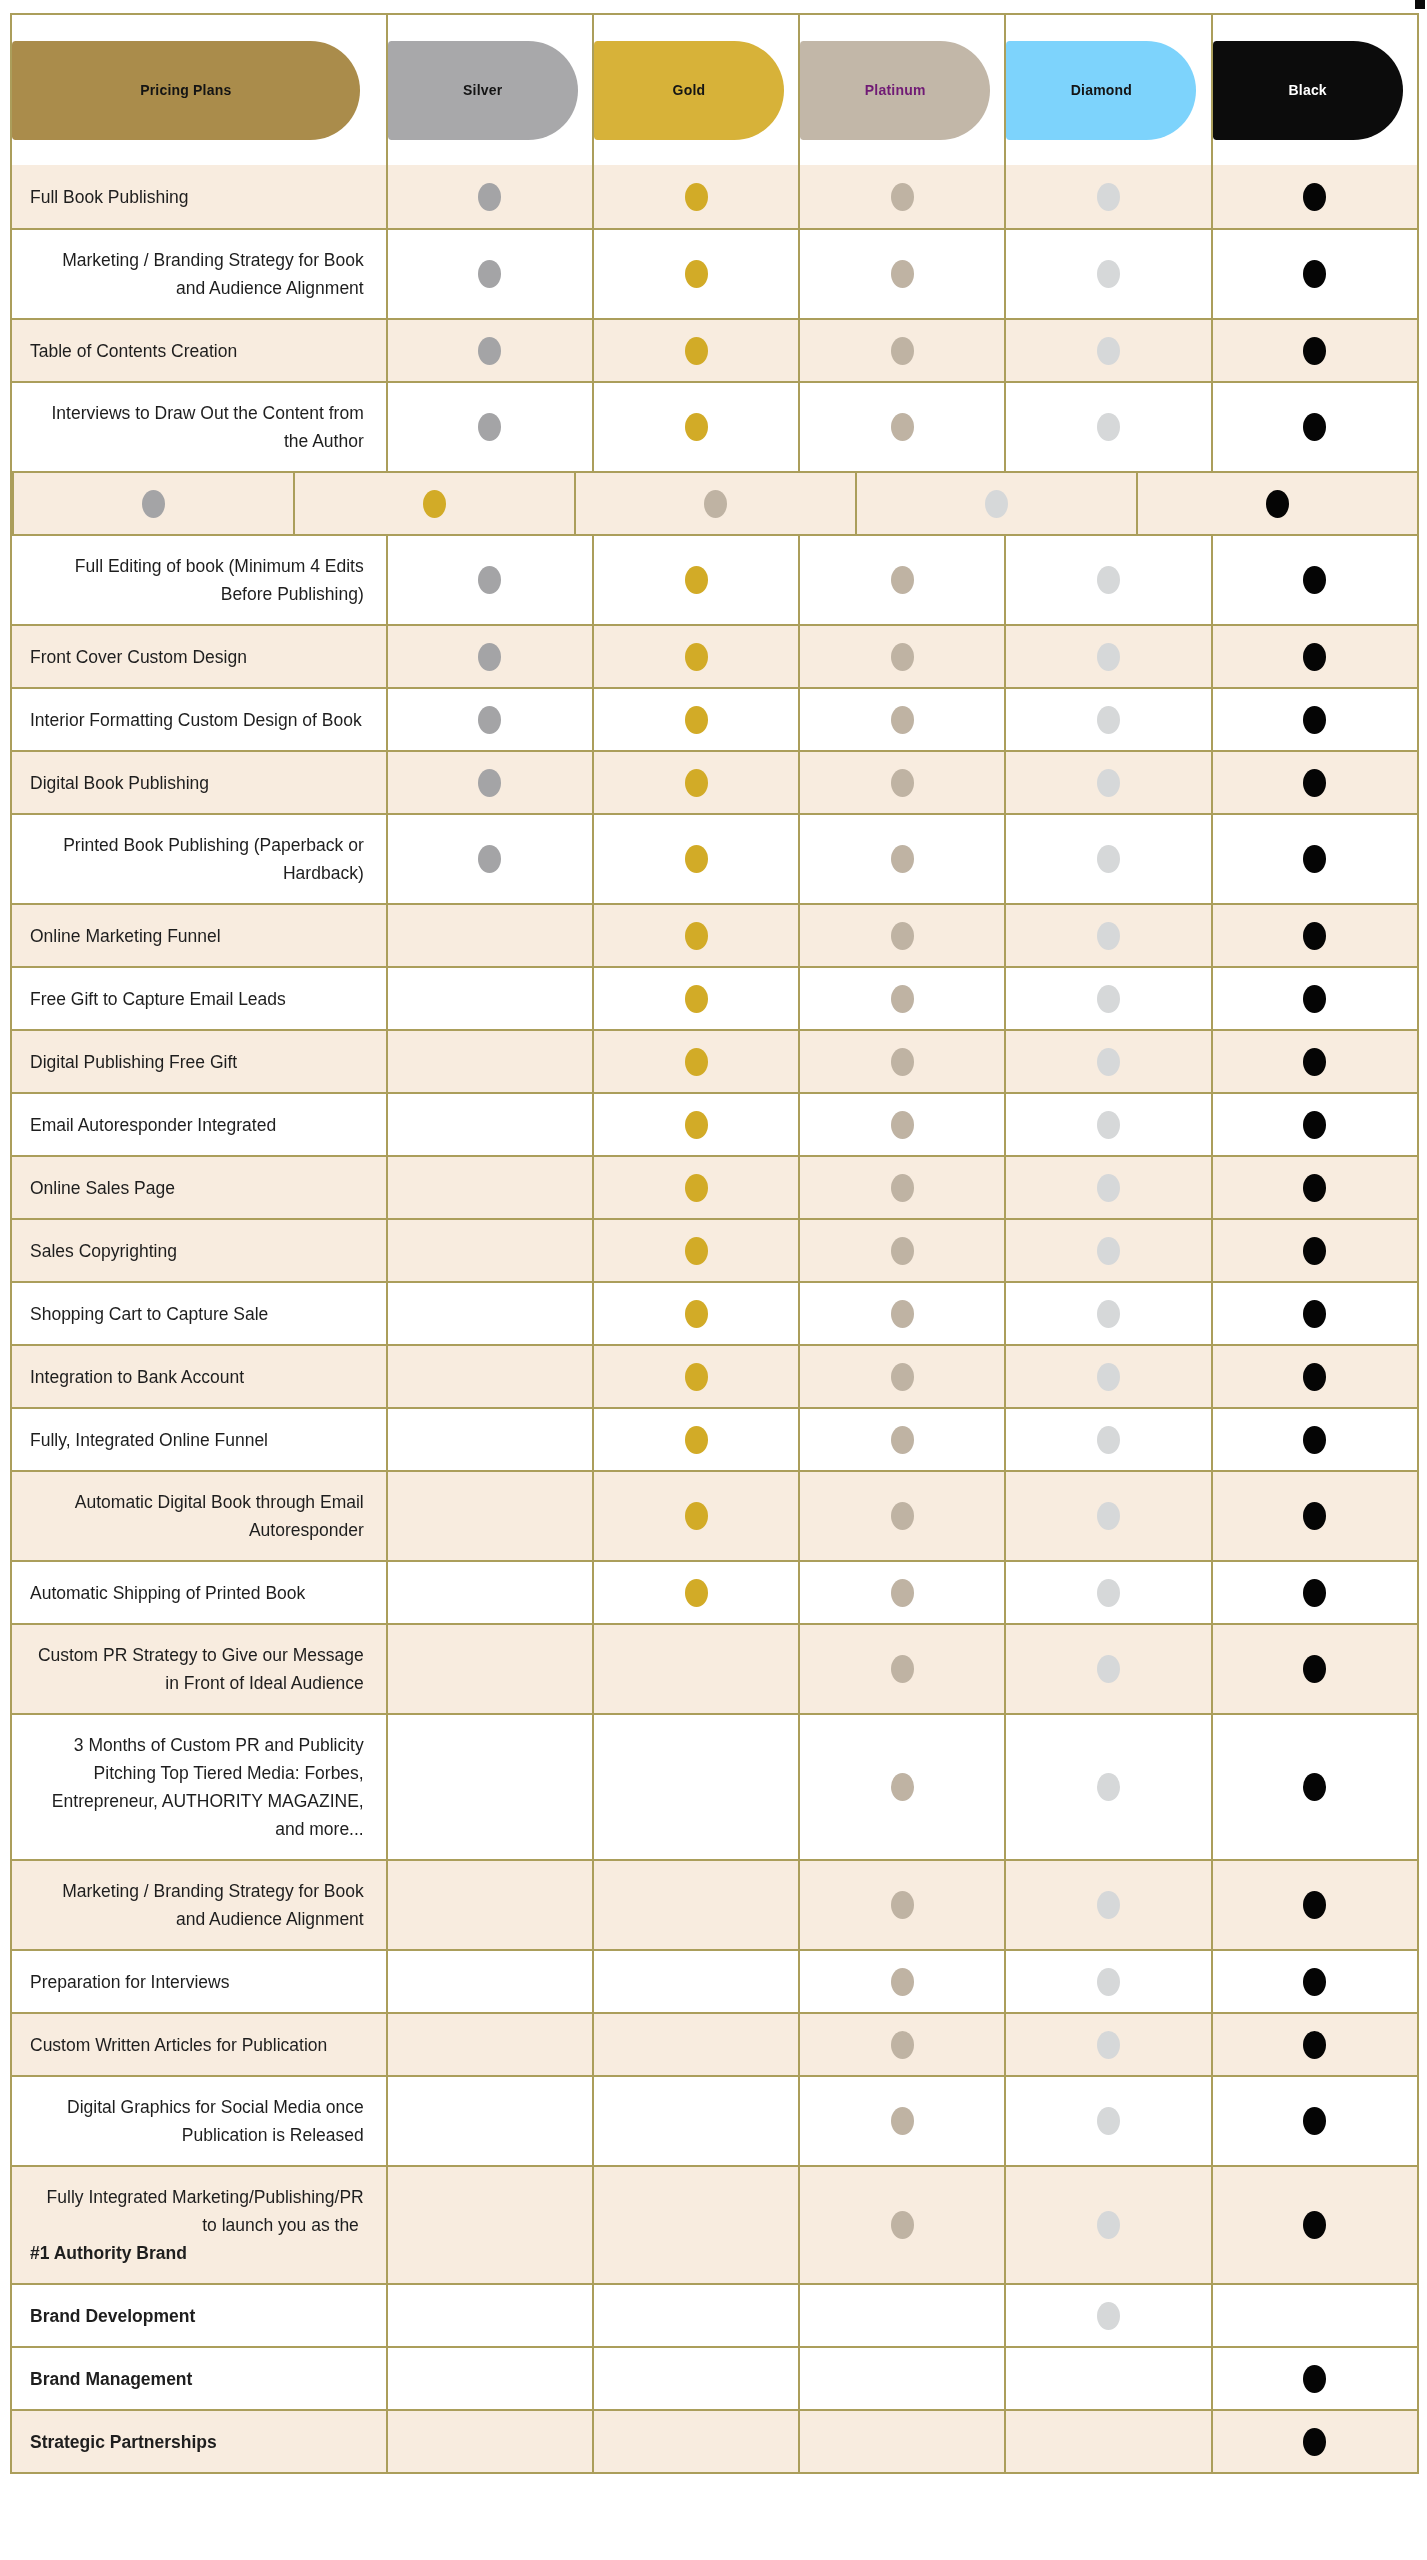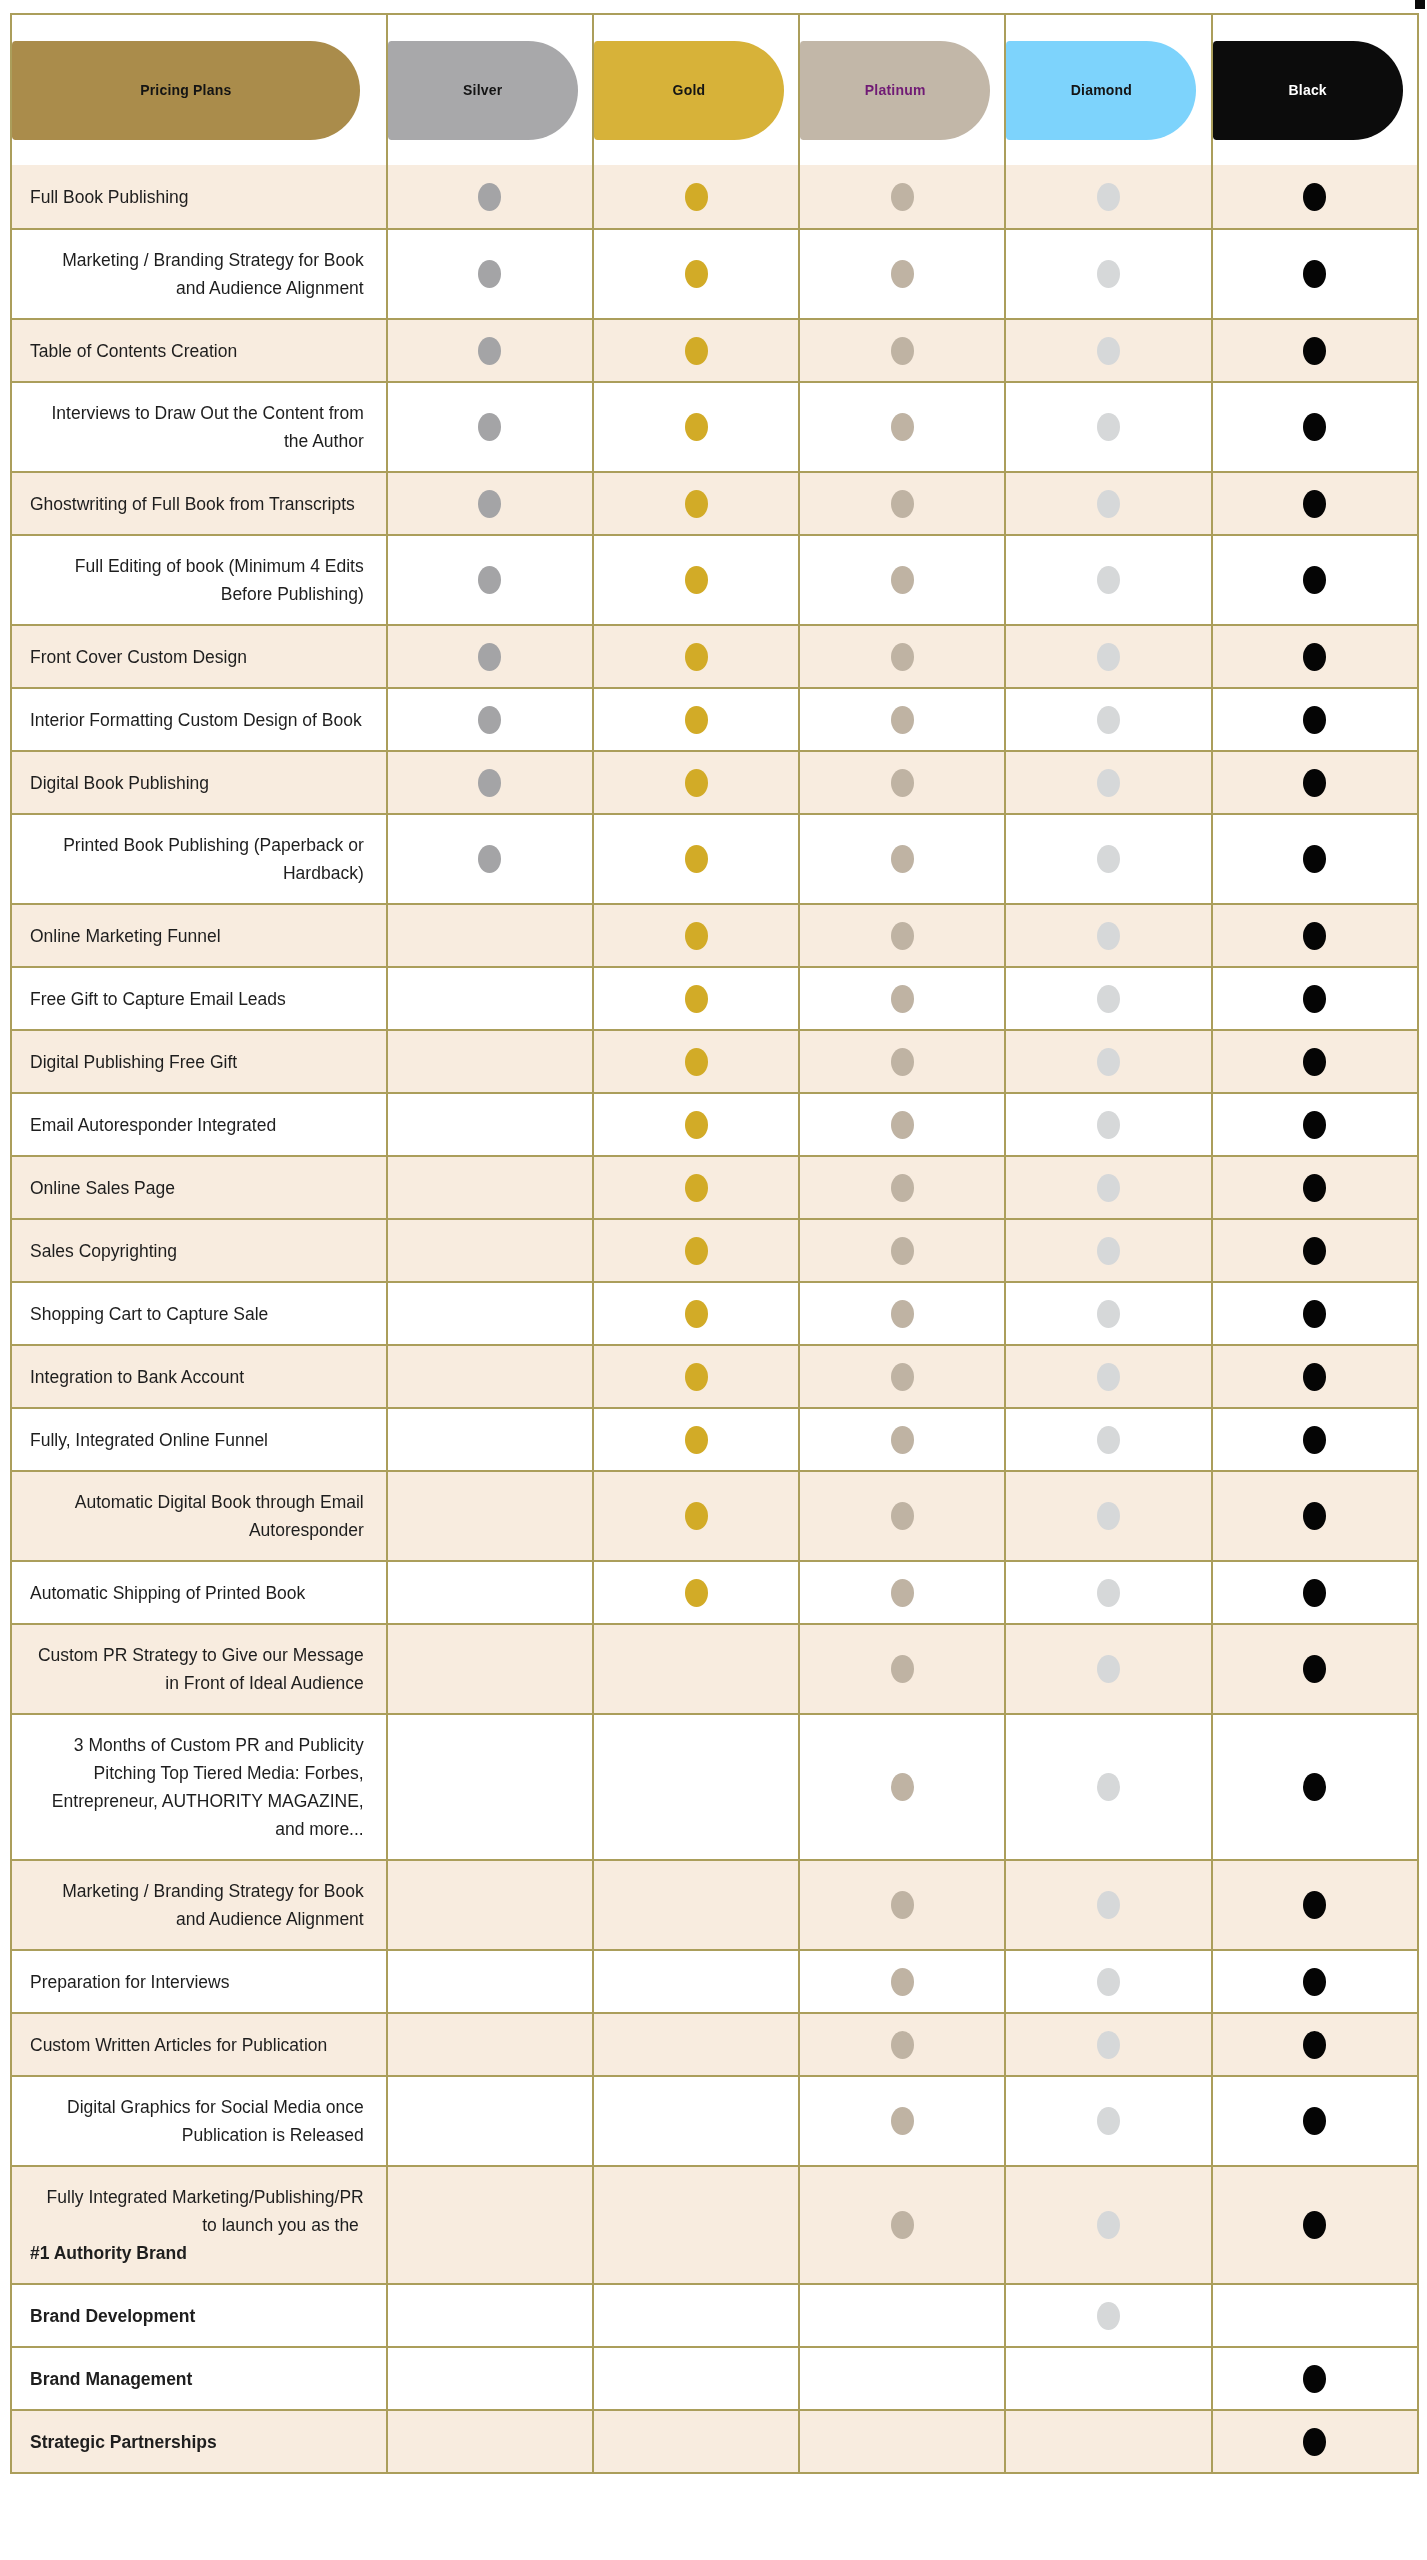--- a/index.html
+++ b/index.html
@@ -167,23 +167,20 @@
           <div class="dot" style="background: rgb(191, 179, 163);"></div>
         </div>
         <div class="cell plan-cell">
           <div class="dot" style="background: rgb(214, 216, 217);"></div>
         </div>
         <div class="cell plan-cell">
           <div class="dot" style="background: rgb(5, 5, 5);"></div>
         </div>
       </div>
       <div class="row body-row alt">
-        <div class="cell feature-cell">
-          <span>Ghostwriting of Full Book from Transcripts</span>
-        </div>
         <div class="cell plan-cell">
           <div class="dot" style="background: rgb(164, 164, 166);"></div>
         </div>
         <div class="cell plan-cell">
           <div class="dot" style="background: rgb(210, 171, 39);"></div>
         </div>
         <div class="cell plan-cell">
           <div class="dot" style="background: rgb(191, 179, 163);"></div>
         </div>
         <div class="cell plan-cell">

